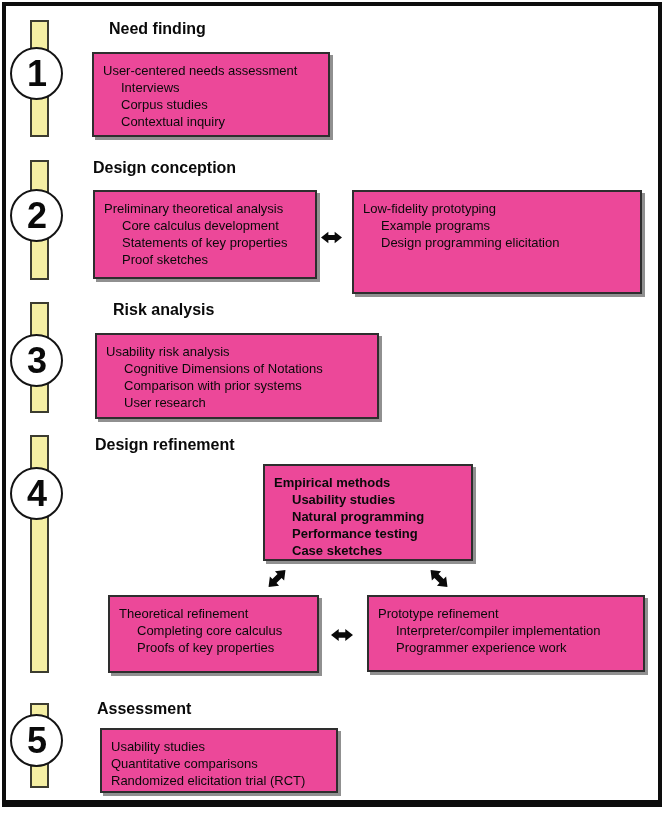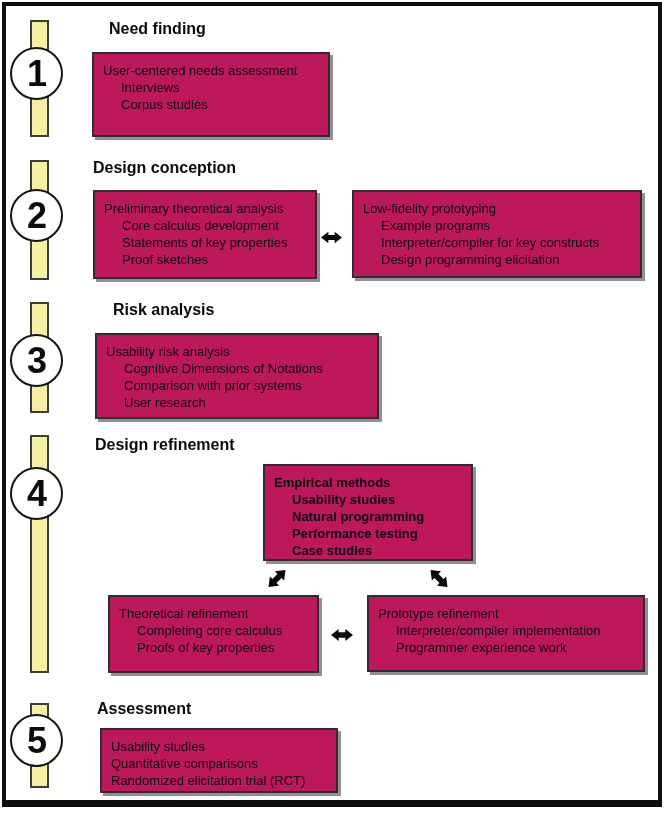--- a/index.html
+++ b/index.html
@@ -7,21 +7,21 @@
   #canvas{position:relative;width:665px;height:815px;background:#ffffff;overflow:hidden;}
   .frame{position:absolute;left:2px;top:2px;right:3px;bottom:8px;
          border:4px solid #0d0d0d;border-bottom-width:7px;pointer-events:none;}
   .bar{position:absolute;left:30px;width:19px;background:#f5efa3;
        border:2px solid #3c3c30;box-sizing:border-box;}
   .circle{position:absolute;left:10px;width:53px;height:53px;border-radius:50%;
           background:#ffffff;border:2px solid #141414;box-sizing:border-box;
           display:flex;align-items:center;justify-content:center;}
   .circle .num{font-size:36px;font-weight:bold;line-height:1;letter-spacing:-1px;}
   .stage-title{position:absolute;font-size:16px;font-weight:bold;white-space:nowrap;}
-  .box{position:absolute;background:#be185d;border:2px solid #2e2e2e;
+  .box{position:absolute;background:#ec4899;border:2px solid #2e2e2e;
        box-sizing:border-box;box-shadow:3px 3px 0 #909090;
        padding:8px 9px 6px 9px;font-size:13px;line-height:17px;}
   .box .line{white-space:nowrap;}
   .box .ind{padding-left:18px;}
   .arrow{position:absolute;display:flex;align-items:center;justify-content:center;}
   .arrow svg{display:block;}
   .rot-ne svg{transform:rotate(-45deg);}
   .rot-nw svg{transform:rotate(45deg);}
 </style>
 </head>
@@ -54,53 +54,53 @@
   <div class="stage-title" style="left:93px;top:20px;margin-left:16px;">Need finding</div>
   <div class="stage-title" style="left:93px;top:159px;">Design conception</div>
   <div class="stage-title" style="left:93px;top:301px;margin-left:20px;">Risk analysis</div>
   <div class="stage-title" style="left:95px;top:436px;">Design refinement</div>
   <div class="stage-title" style="left:97px;top:700px;">Assessment</div>
 
   <div class="box" style="left:92px;top:52px;width:238px;height:85px;">
     <div class="line">User-centered needs assessment</div>
     <div class="line ind">Interviews</div>
     <div class="line ind">Corpus studies</div>
+    <div class="line ind">Contextual inquiry</div>
   </div>
 
   <div class="box" style="left:93px;top:190px;width:224px;height:89px;">
     <div class="line">Preliminary theoretical analysis</div>
     <div class="line ind">Core calculus development</div>
     <div class="line ind">Statements of key properties</div>
     <div class="line ind">Proof sketches</div>
   </div>
   <div class="arrow" style="left:321px;top:230px;width:21px;height:14px;">
     <svg width="21" height="13" viewBox="0 0 20 12">
         <path d="M0 6 L7 0.6 L7 3.6 L13 3.6 L13 0.6 L20 6 L13 11.4 L13 8.4 L7 8.4 L7 11.4 Z" fill="#0a0a0a"></path>
       </svg>
   </div>
-  <div class="box" style="left:352px;top:190px;width:290px;height:88px;">
+  <div class="box" style="left:352px;top:190px;width:290px;height:104px;">
     <div class="line">Low-fidelity prototyping</div>
     <div class="line ind">Example programs</div>
-    <div class="line ind">Interpreter/compiler for key constructs</div>
     <div class="line ind">Design programming elicitation</div>
   </div>
 
   <div class="box" style="left:95px;top:333px;width:284px;height:86px;">
     <div class="line">Usability risk analysis</div>
     <div class="line ind">Cognitive Dimensions of Notations</div>
     <div class="line ind">Comparison with prior systems</div>
     <div class="line ind">User research</div>
   </div>
 
   <div class="box" style="left:263px;top:464px;width:210px;height:97px;font-weight:bold;">
     <div class="line">Empirical methods</div>
     <div class="line ind">Usability studies</div>
     <div class="line ind">Natural programming</div>
     <div class="line ind">Performance testing</div>
-    <div class="line ind">Case studies</div>
+    <div class="line ind">Case sketches</div>
   </div>
 
   <div class="arrow rot-ne" style="left:264px;top:565px;width:26px;height:26px;">
     <svg width="24" height="15" viewBox="0 0 20 12">
         <path d="M0 6 L7 0.6 L7 3.6 L13 3.6 L13 0.6 L20 6 L13 11.4 L13 8.4 L7 8.4 L7 11.4 Z" fill="#0a0a0a"></path>
       </svg>
   </div>
   <div class="arrow rot-nw" style="left:426px;top:565px;width:26px;height:26px;">
     <svg width="24" height="15" viewBox="0 0 20 12">
         <path d="M0 6 L7 0.6 L7 3.6 L13 3.6 L13 0.6 L20 6 L13 11.4 L13 8.4 L7 8.4 L7 11.4 Z" fill="#0a0a0a"></path>

